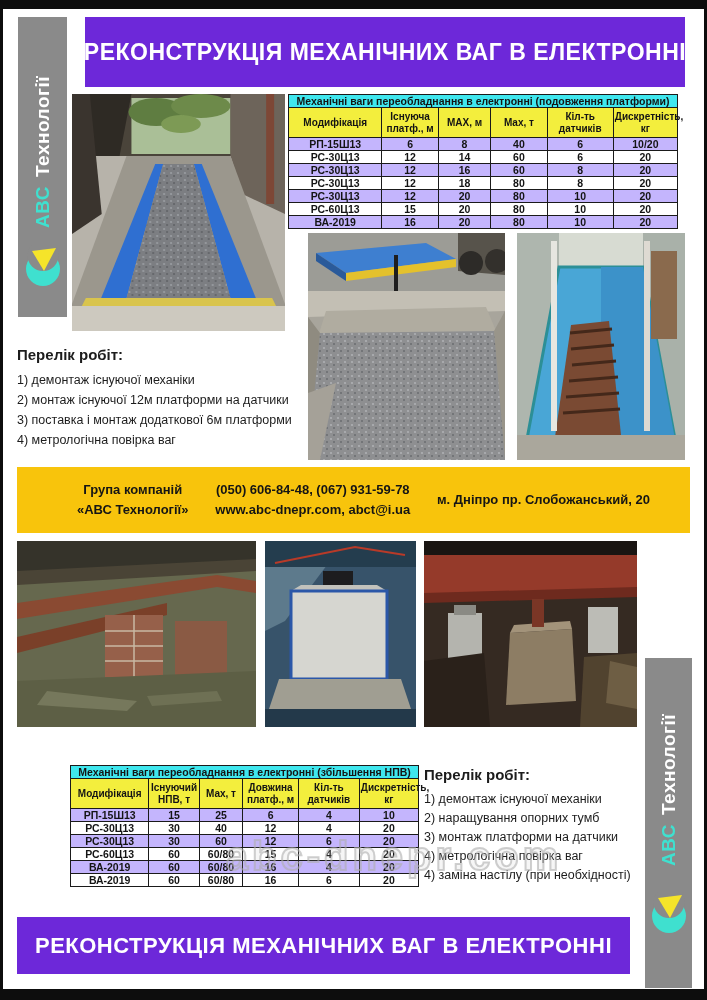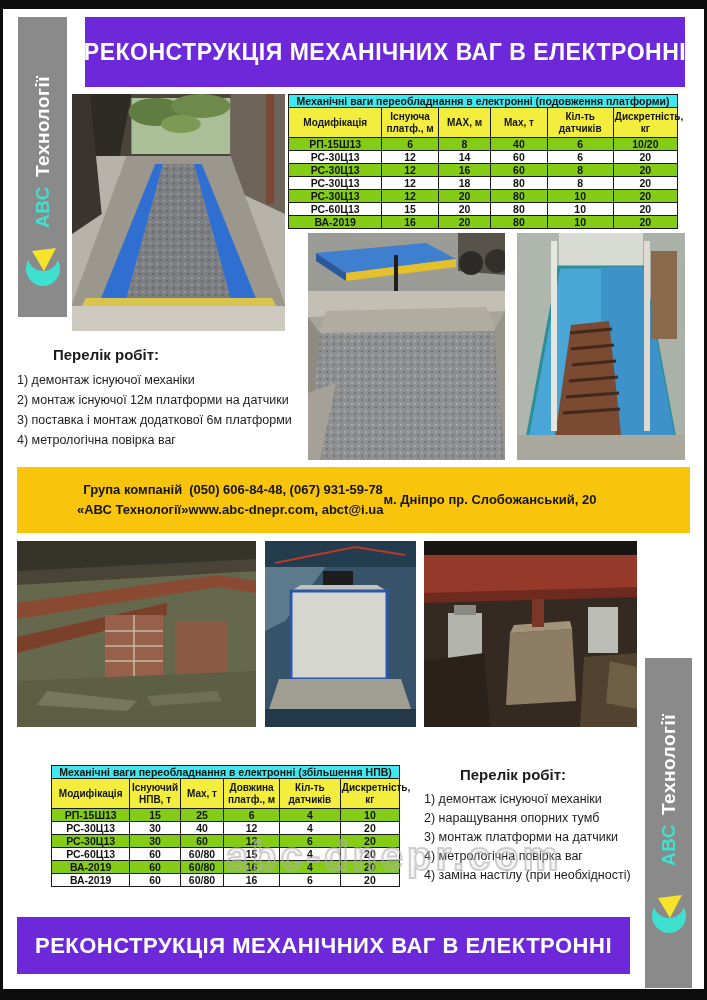--- a/index.html
+++ b/index.html
@@ -39,40 +39,40 @@
   .photo-1 { left:72px;  top:94px;  width:213px; height:237px; }
   .photo-2 { left:308px; top:233px; width:197px; height:227px; }
   .photo-3 { left:517px; top:233px; width:168px; height:227px; }
   .photo-4 { left:17px;  top:541px; width:239px; height:186px; }
   .photo-5 { left:265px; top:541px; width:151px; height:186px; }
   .photo-6 { left:424px; top:541px; width:213px; height:186px; }
 
   
   .tablewrap { position:absolute; }
   .table1 { left:288px; top:94px; width:390px; }
-  .table2 { left:4px;  top:765px; width:396px;padding-left:47px; }
+  .table2 { left:23px;  top:765px; width:396px;padding-left:47px; }
   table.datatable { width:100%; border-collapse:collapse; table-layout:fixed; }
   .datatable td, .datatable th { border:1px solid #1a1a1a; text-align:center; vertical-align:middle; }
   .t-title { background:#3FE7EE; color:#3E60D6; font-weight:700; font-size:10px; padding:2px 0; }
   .datatable th { background:#F3EE3D; color:#141414; font-weight:700; font-size:10px; line-height:1.15; padding:3px 1px; }
   .datatable td { font-weight:700; font-size:10.5px; color:#141414; height:13px; padding:0; }
-  .row-gray  td { background:#84cc16; }
+  .row-gray  td { background:#c4b5fd; }
   .row-white td { background:#ffffff; }
 
   
   .worklist { position:absolute; color:#1c1c1c; }
   .worklist-1 { left:17px;  top:346px; width:290px; }
   .worklist-2 { left:424px; top:766px; width:276px; }
-  .worklist .wl-title { font-weight:700; font-size:15px; margin-bottom:7px;margin-left:36px; }
+  .worklist .wl-title { font-weight:700; font-size:15px; margin-bottom:7px; }
   .worklist .work-item { font-size:12.5px; line-height:20px; }
   .worklist-2 .work-item { line-height:19px; }
 
   
   .contactbar { position:absolute; left:17px; top:467px; width:673px; height:66px; background:#F8C40C;
-                display:flex; align-items:center; padding:0 40px 0 60px; }
+                display:flex; align-items:center; justify-content:space-between; padding:0 40px 0 60px; }
   .contact-block { text-align:center; color:#151515; font-weight:700; font-size:13px; line-height:1.55; }
 
   
   .watermark { position:absolute; left:88px; top:834px; width:612px; z-index:30; text-align:center;
                font-size:40px; font-weight:700; letter-spacing:4px; color:rgba(185,185,185,0.12);
                -webkit-text-stroke:2px rgba(175,175,175,0.6); pointer-events:none; }
 </style>
 </head>
 <body>
 

